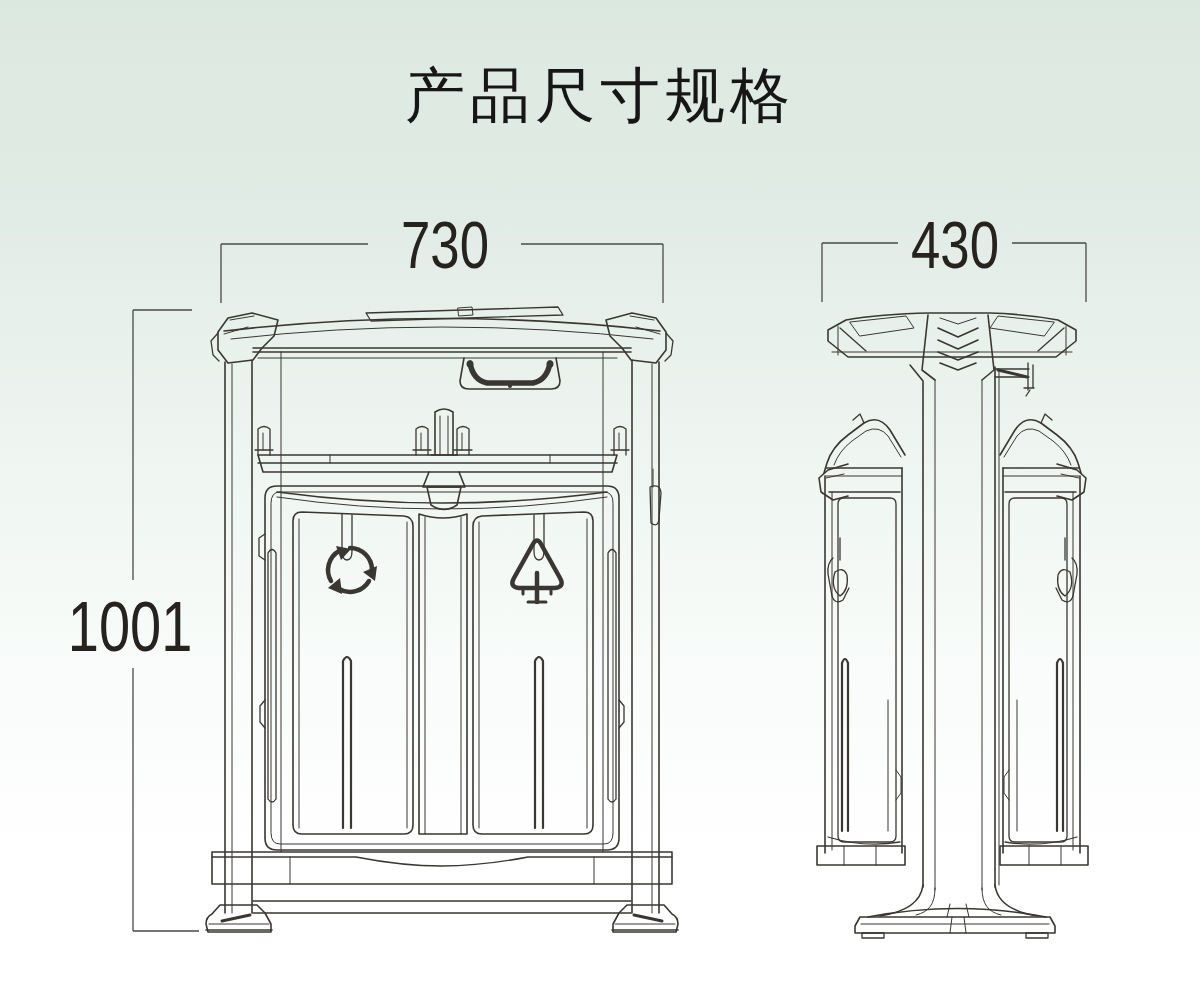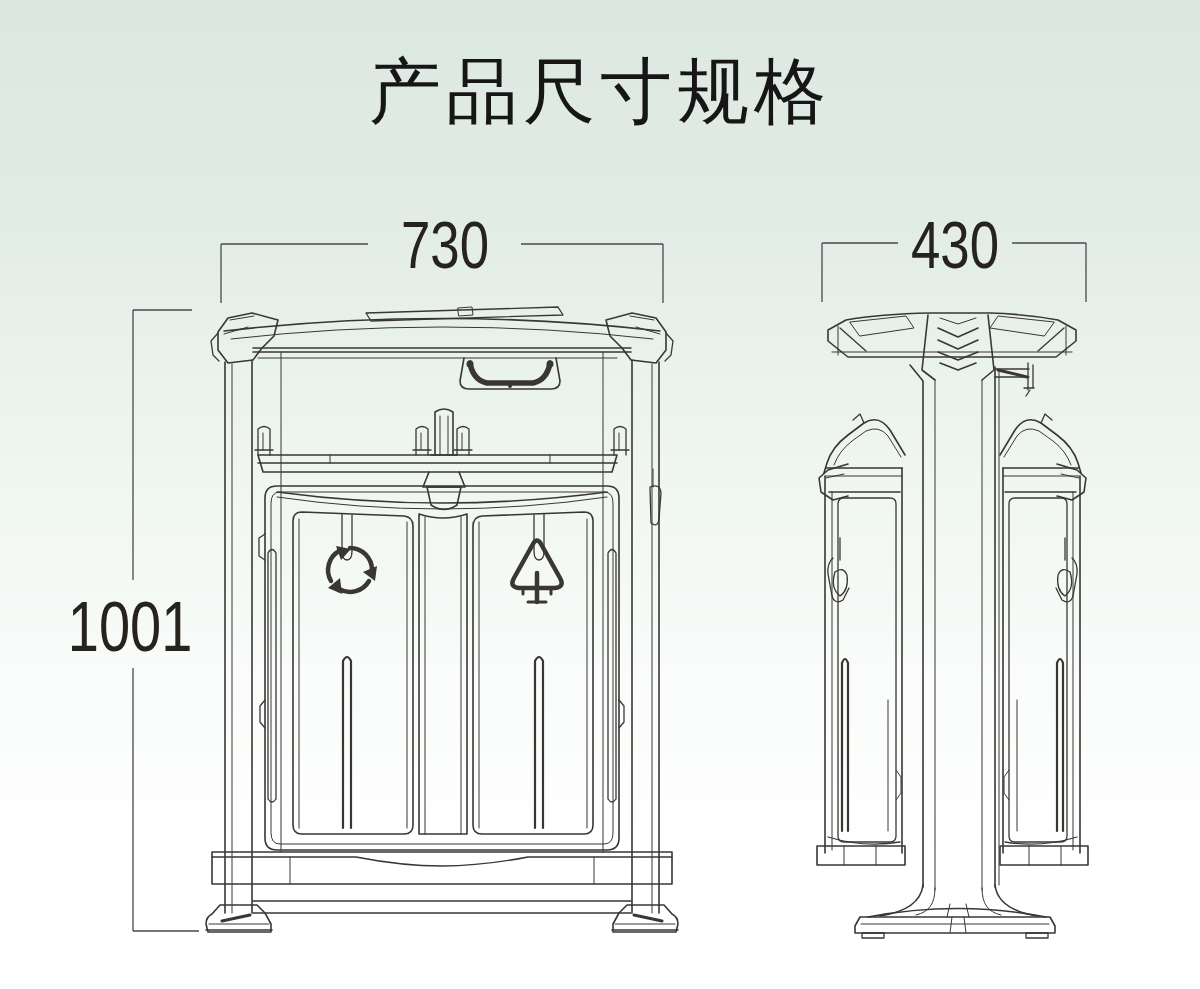--- a/index.html
+++ b/index.html
@@ -5,25 +5,25 @@
   html,body{margin:0;padding:0;}
   .canvas{
     position:relative;
     width:1200px;height:989px;
     overflow:hidden;
     background:linear-gradient(180deg,#dbe8e0 0%,#e2ece6 22%,#eef5f0 45%,#f9fcfa 68%,#ffffff 88%,#ffffff 100%);
     font-family:"Liberation Sans", sans-serif;
   }
   .title{
     position:absolute;top:44px;left:0;right:0;
-    margin:0;
+    margin:12px;
     text-align:center;
     font-family:"DejaVu Sans", sans-serif;
     font-weight:400;
-    font-size:72px;
+    font-size:60px;
     letter-spacing:5px;
     color:#161616;
   }
   .dim{
     position:absolute;
     color:#26231f;
     font-family:"Liberation Sans", sans-serif;
     text-align:center;
     line-height:1;
     transform:scaleX(.8);

